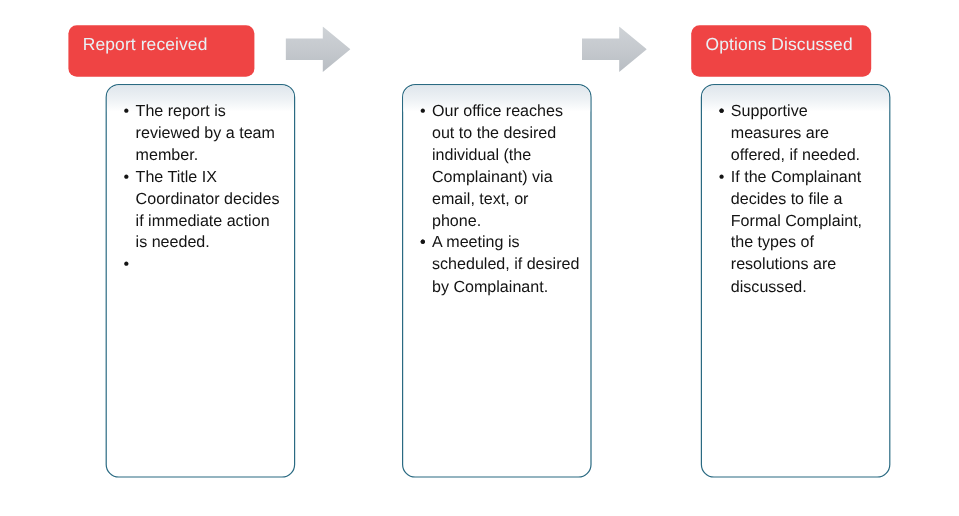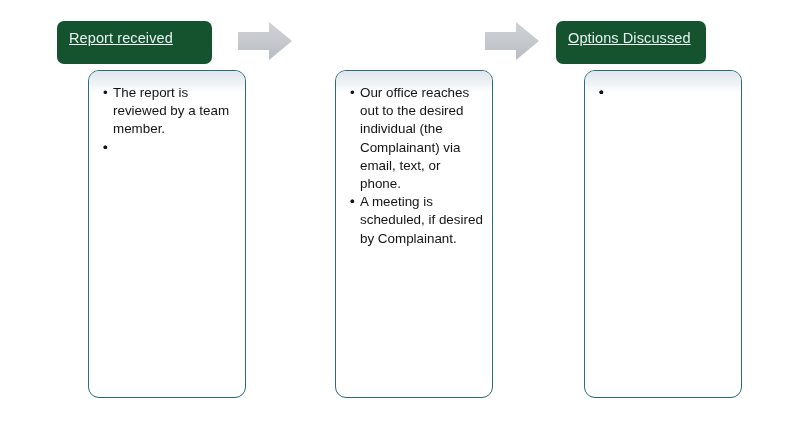--- a/index.html
+++ b/index.html
@@ -19,27 +19,26 @@
   .canvas {
     position: absolute;
     left: 0; top: 0;
     width: 799px;
     height: 430px;
   }
 
   
   .stage-header {
     position: absolute;
-    background: #14532d;
+    background: #ef4444;
     border-radius: 7px;
     color: #ffffff;
     box-sizing: border-box;
     padding: 8px 12px 6px 12px;
     z-index: 3;
-    text-decoration: underline;
   }
   .stage-header-title {
     font-size: 14.5px;
     line-height: 18px;
     font-weight: 400;
     letter-spacing: 0.1px;
     color: #e9f1f5;
     white-space: pre-line;
   }
 
@@ -106,20 +105,21 @@
 <div class="canvas">
 
   <div class="stage-body body-1" style="left:88px; top:70px; width:158px; height:328px;">
     <ul class="bullet-list">
       <li class="bullet-item">
         <span class="dot">•</span>
         <span>The report is reviewed by a team member.</span>
       </li>
       <li class="bullet-item">
         <span class="dot">•</span>
+        <span>The Title IX Coordinator decides if immediate action is needed.</span>
       </li>
       <li class="bullet-item">
         <span class="dot">•</span>
       </li>
     </ul>
   </div>
 
   <div class="stage-header" style="left:57px; top:21px; width:155px; height:43px;">
     <div class="stage-header-title">Report received</div>
   </div>
@@ -167,24 +167,26 @@
     </svg>
   </div>
 
   <div class="stage-body body-3" style="left:584px; top:70px; width:158px; height:328px;">
     <ul class="bullet-list">
       <li class="bullet-item">
         <span class="dot">•</span>
       </li>
       <li class="bullet-item">
         <span class="dot">•</span>
+        <span>Supportive measures are offered, if needed.</span>
       </li>
       <li class="bullet-item">
         <span class="dot">•</span>
+        <span>If the Complainant decides to file a Formal Complaint, the types of resolutions are discussed.</span>
       </li>
     </ul>
   </div>
 
-  <div class="stage-header" style="left:556px; top:21px; width:150px; height:43px;">
+  <div class="stage-header" style="left:576px; top:21px; width:150px; height:43px;">
     <div class="stage-header-title">Options Discussed</div>
   </div>
 
 </div>
 
 </body></html>

